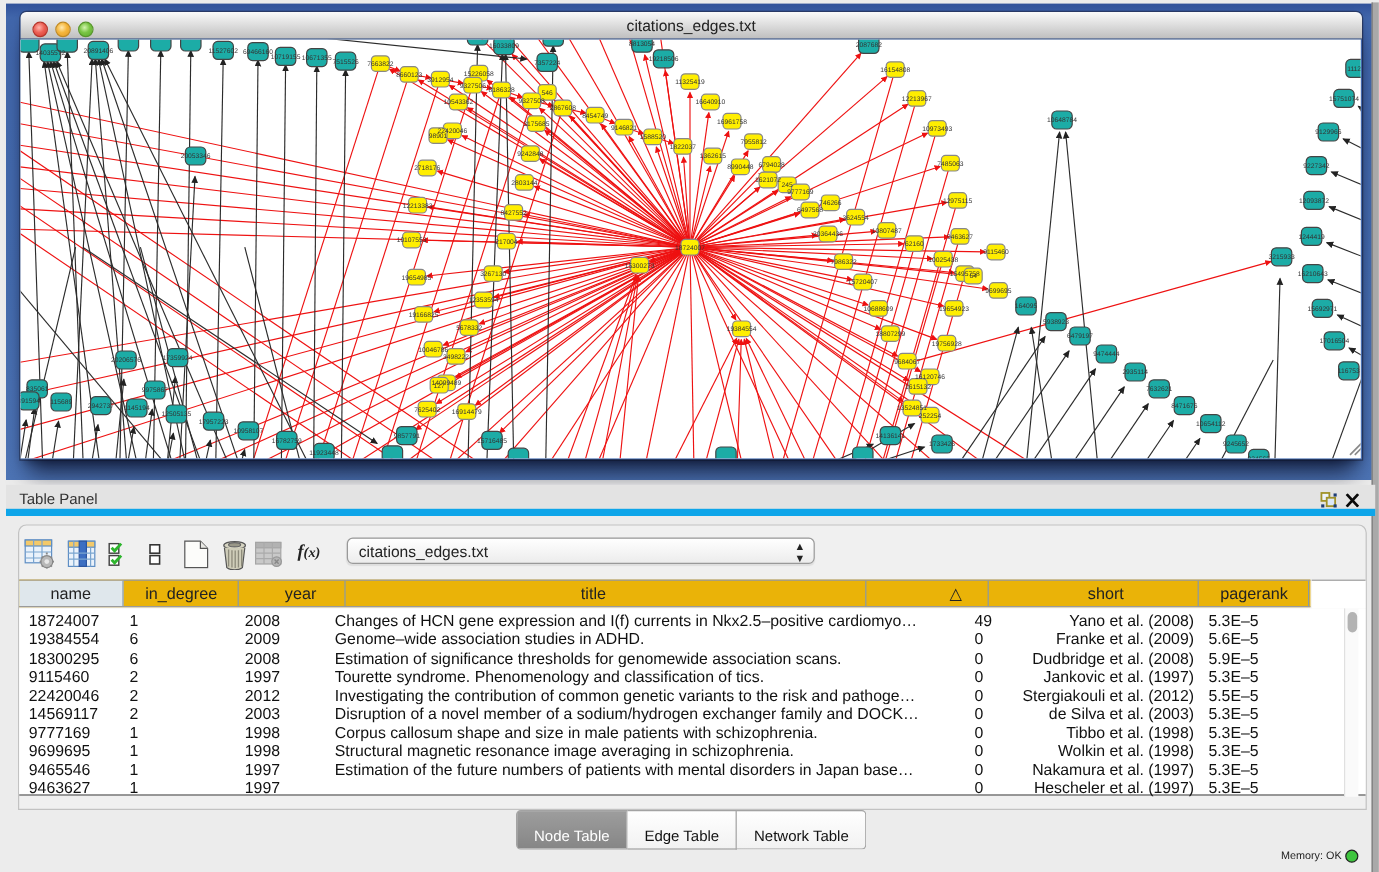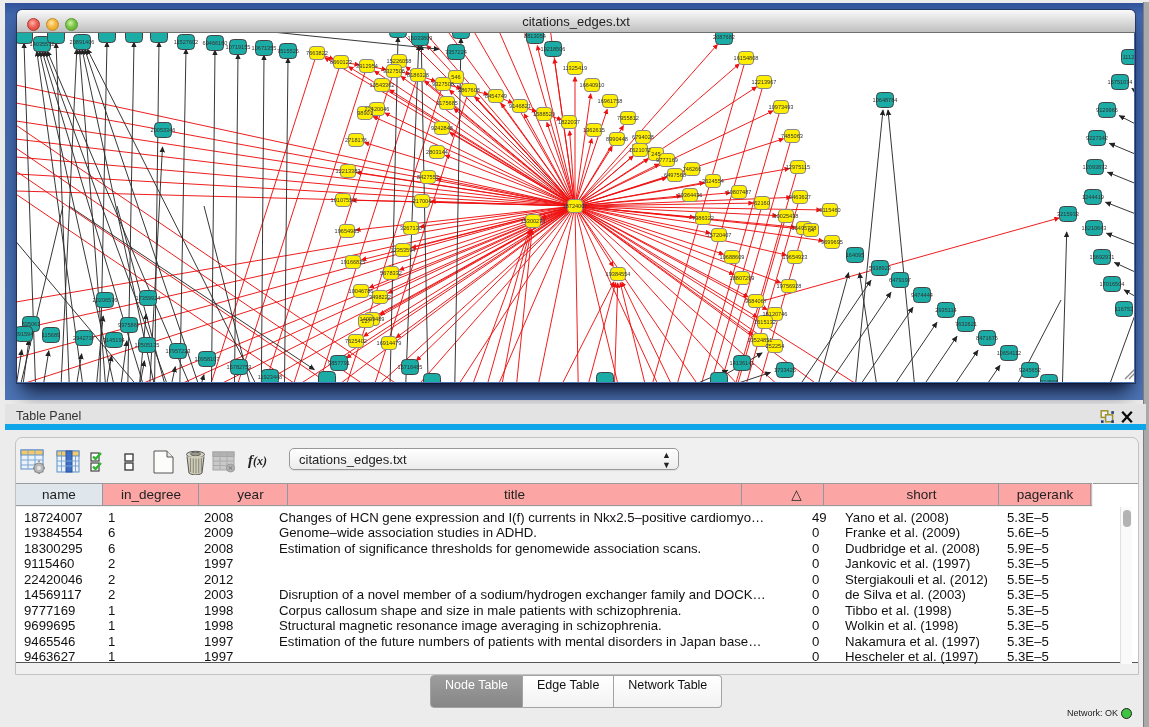--- a/index.html
+++ b/index.html
@@ -10,32 +10,32 @@
 #tl1{left:10px;background:radial-gradient(circle at 4.5px 4px,#ffb5ac,#ec6156 45%,#d33a2e);border:.5px solid #b5352b}
 #tl2{left:29px;background:radial-gradient(circle at 4.5px 4px,#ffe9b0,#f5b63c 45%,#e29a28);border:.5px solid #c08a24}
 #tl3{left:48px;background:radial-gradient(circle at 4.5px 4px,#d2f3ae,#79c544 45%,#5aa82d);border:.5px solid #58962c}
 #canvas{position:absolute;left:0;top:23px;width:1117px;height:349px;background:#fff;overflow:hidden}
 #tpbar{position:absolute;left:5px;top:404px;width:1141px;height:26px;background:#e3e3e3;border-bottom:6px solid #0ea5e9;font-size:12.5px;color:#333}
 #tpbar span{position:absolute;left:11px;top:5px}
 #panel{position:absolute;left:15px;top:437px;width:1124px;height:238px;background:#f0f0f0;border:1px solid #c2c2c2;border-radius:7px 7px 0 0}
 .tbi{position:absolute}
 #dd{position:absolute;left:289px;top:448px;width:390px;height:22px;border:1px solid #999;border-radius:5px;background:linear-gradient(#fff,#ececec);font-size:13px;color:#222;line-height:21px;padding-left:9px;box-shadow:0 1px 1px rgba(0,0,0,.08)}
 #dd .ar{position:absolute;right:7px;top:1px;font-size:9px;line-height:10px;color:#222}
-#thead{position:absolute;left:16px;top:483px;width:1076px;height:23px;background:#fca5a5;border-top:1px solid #9a9a9a;border-bottom:1px solid #9a9a9a;font-size:13.5px;color:#222}
+#thead{position:absolute;left:16px;top:483px;width:1076px;height:23px;background:#eab308;border-top:1px solid #9a9a9a;border-bottom:1px solid #9a9a9a;font-size:13.5px;color:#222}
 #thead .h{position:absolute;top:0;height:100%;border-right:1px solid #8a9aa5;text-align:center;line-height:22px}
 #tbody{position:absolute;left:16px;top:507px;width:1122px;height:156px;background:#fff;border-bottom:1px solid #555;font-size:13.2px;color:#111;padding-top:2.5px}
 .tr{position:relative;height:15.5px;line-height:15.5px;white-space:nowrap}
 .tr div{position:absolute;top:0;overflow:hidden;text-overflow:ellipsis;white-space:nowrap}
 .c0{left:8px;width:90px}.c1{left:92px;width:100px}.c2{left:188px;width:80px}
 .c3{left:263px;width:487px}.c4{left:796px;width:70px}
-.c5{left:829px;width:150px;}.c6{left:991px;width:100px}
+.c5{left:829px;width:150px;text-align:right}.c6{left:991px;width:100px}
 #sbar{position:absolute;left:1120px;top:507px;width:12px;height:157px;background:#fafafa;border-left:1px solid #e0e0e0}
 #sbar div{position:absolute;left:2px;top:3px;width:8px;height:17px;border-radius:4px;background:#b3b3b3}
 #tabs{position:absolute;left:430px;top:675px;height:19px;font-size:12.5px;display:flex}
-#tabs div{height:33px;line-height:18px;padding:0 14px;background:linear-gradient(#fff,#f2f2f2);border:1px solid #a3a3a3;border-left:none;color:#111}
+#tabs div{height:33px;line-height:18px;padding:12px 14px;background:linear-gradient(#fff,#f2f2f2);border:1px solid #a3a3a3;border-left:none;color:#111}
 #tabs div:first-child{border-left:1px solid #a3a3a3;border-radius:4px 0 0 4px;background:linear-gradient(#9d9d9d,#868686);color:#fff}
 #tabs div:last-child{border-radius:0 4px 4px 0}
 #mem{position:absolute;right:31px;top:708px;font-size:9px;color:#222}
 #memdot{position:absolute;right:17px;top:708px;width:11px;height:11px;border-radius:50%;background:#3ec43e;border:1.2px solid #222}
 </style></head>
 <body>
 <div id="desktop">
   <div id="win">
     <div id="titlebar">citations_edges.txt
       <div class="tl" id="tl1"></div><div class="tl" id="tl2"></div><div class="tl" id="tl3"></div>
@@ -613,21 +613,21 @@
  <path d="M16.8 15.3l3.4 3.4M20.2 15.3l-3.4 3.4" stroke="#888" stroke-width="1.2"></path>
 </svg>
 <div class="tbi" style="left:248px;top:452px;font:italic bold 15px 'Liberation Serif',serif;color:#222">f<span style="font-size:12px">(x)</span></div>
 
 <div id="dd">citations_edges.txt<span class="ar">▲<br>▼</span></div>
 <div style="position:absolute;left:1093px;top:483px;width:45px;height:24px;background:#fff;border-top:1px solid #9a9a9a"></div>
 <div id="thead">
   <div class="h" style="left:0;width:87px;background:#dfe7ec">name</div>
   <div class="h" style="left:88px;width:95px">in_degree</div>
   <div class="h" style="left:198px;width:74px">year</div>
-  <div class="h" style="left:272px;width:454px">title</div>
+  <div class="h" style="left:252px;width:454px">title</div>
   <div class="h" style="left:754px;width:54px">△ out_de…</div>
   <div class="h" style="left:829px;width:154px">short</div>
   <div class="h" style="left:984px;width:91px">pagerank</div>
 </div>
 <div id="tbody">
 <div class="tr">
       <div class="c0">18724007</div>
       <div class="c1">1</div>
       <div class="c2">2008</div>
       <div class="c3">Changes of HCN gene expression and I(f) currents in Nkx2.5–positive cardiomyoc…</div>
@@ -650,28 +650,30 @@
       <div class="c2">2008</div>
       <div class="c3">Estimation of significance thresholds for genomewide association scans.</div>
       <div class="c4">0</div>
       <div class="c5">Dudbridge et al. (2008)</div>
       <div class="c6">5.9E–5</div>
     </div>
 <div class="tr">
       <div class="c0">9115460</div>
       <div class="c1">2</div>
       <div class="c2">1997</div>
+      <div class="c3">Tourette syndrome. Phenomenology and classification of tics.</div>
       <div class="c4">0</div>
       <div class="c5">Jankovic et al. (1997)</div>
       <div class="c6">5.3E–5</div>
     </div>
 <div class="tr">
       <div class="c0">22420046</div>
       <div class="c1">2</div>
       <div class="c2">2012</div>
+      <div class="c3">Investigating the contribution of common genetic variants to the risk and pathogen…</div>
       <div class="c4">0</div>
       <div class="c5">Stergiakouli et al. (2012)</div>
       <div class="c6">5.5E–5</div>
     </div>
 <div class="tr">
       <div class="c0">14569117</div>
       <div class="c1">2</div>
       <div class="c2">2003</div>
       <div class="c3">Disruption of a novel member of a sodium/hydrogen exchanger family and DOCK…</div>
       <div class="c4">0</div>
@@ -715,13 +717,13 @@
     </div>
 </div>
 <div id="sbar">
     <div></div>
   </div>
 <div id="tabs">
     <div>Node Table</div>
     <div>Edge Table</div>
     <div>Network Table</div>
   </div>
-<div id="mem">Network: OK</div>
+<div id="mem">Memory: OK</div>
 <div id="memdot"></div>
 </body></html>

